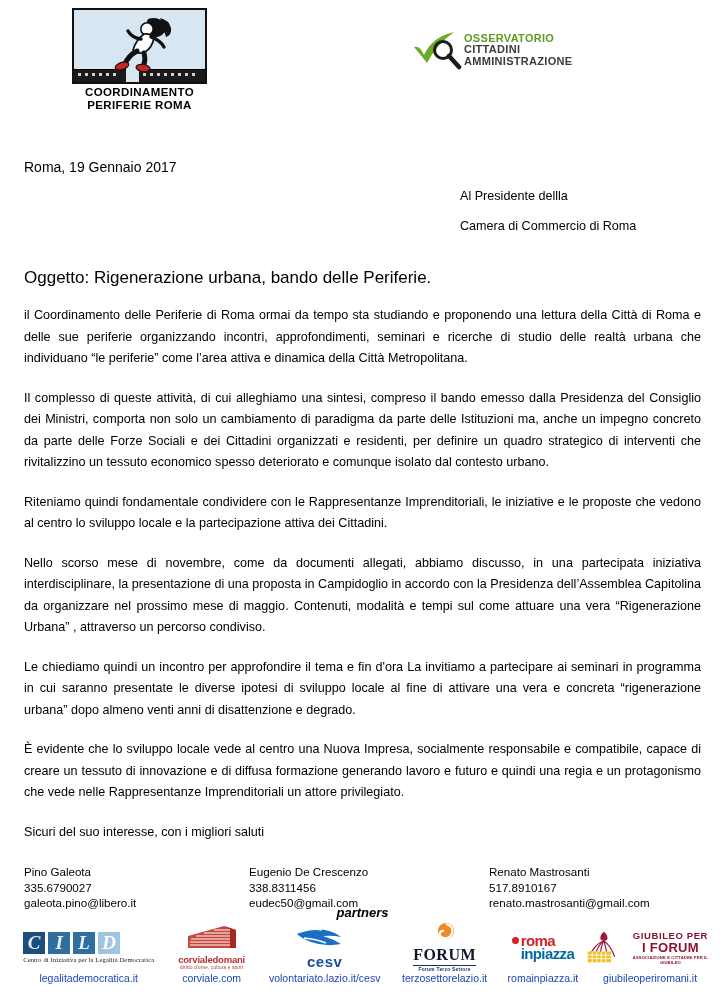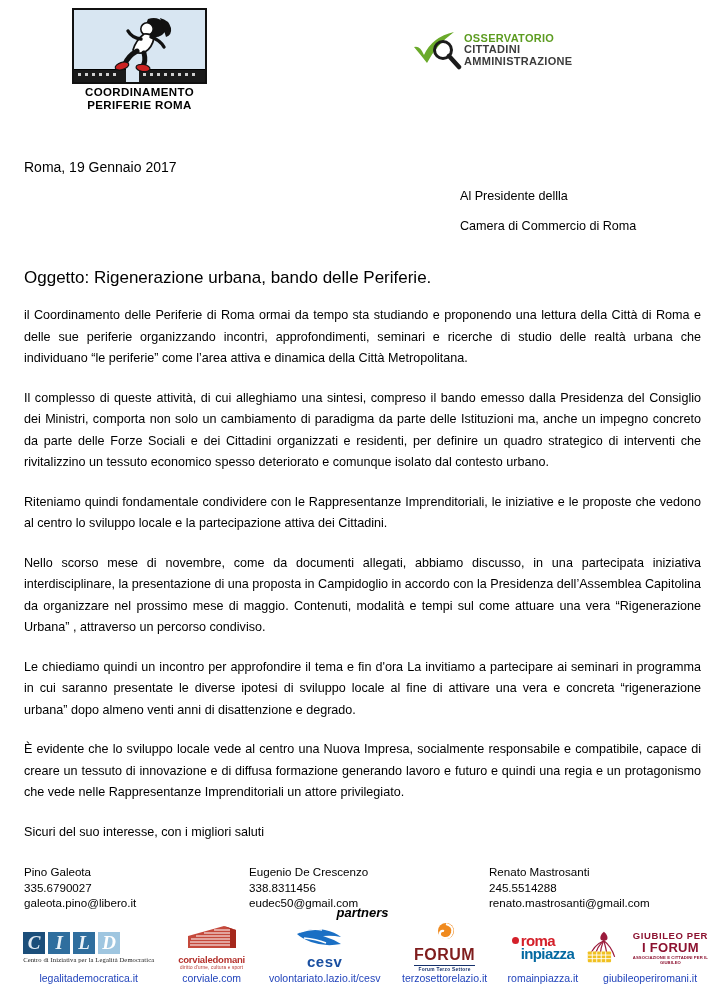--- a/index.html
+++ b/index.html
@@ -173,22 +173,22 @@
   .corv-sub { font-size: 4.6px; color: #b4312c; letter-spacing: 0.2px; }
 
   
   .cesv-name {
     font-size: 15px; font-weight: bold; color: #1a4fa0;
     letter-spacing: 0.5px;
   }
 
   
   .forum-name {
-    font-family: Liberation Sans, sans-serif;
-    font-size: 16px; font-weight: bold; color: #7f1d1d;
+    font-family: Liberation Serif, serif;
+    font-size: 16px; font-weight: bold; color: #0f172a;
     letter-spacing: 0.5px;
   }
   .forum-sub {
     font-size: 4.8px; color: #14306b; font-weight: bold;
     letter-spacing: 0.3px; border-top: 1px solid #14306b;
     padding-top: 1px; margin-top: 1px;
   }
 
   
   .rip-l1 { font-size: 15px; font-weight: bold; color: #d4202a; line-height: 13px; letter-spacing: -0.6px; }
@@ -294,21 +294,21 @@
       <div>335.6790027</div>
       <div>galeota.pino@libero.it</div>
     </div>
     <div class="contact">
       <div>Eugenio De Crescenzo</div>
       <div>338.8311456</div>
       <div>eudec50@gmail.com</div>
     </div>
     <div class="contact">
       <div>Renato Mastrosanti</div>
-      <div>245.5514288</div>
+      <div>517.8910167</div>
       <div>renato.mastrosanti@gmail.com</div>
     </div>
   </div>
 
   <div class="partners-label">partners</div>
 
   <div class="partners">
 
     <div class="partner p-cild">
       <div class="p-art">

